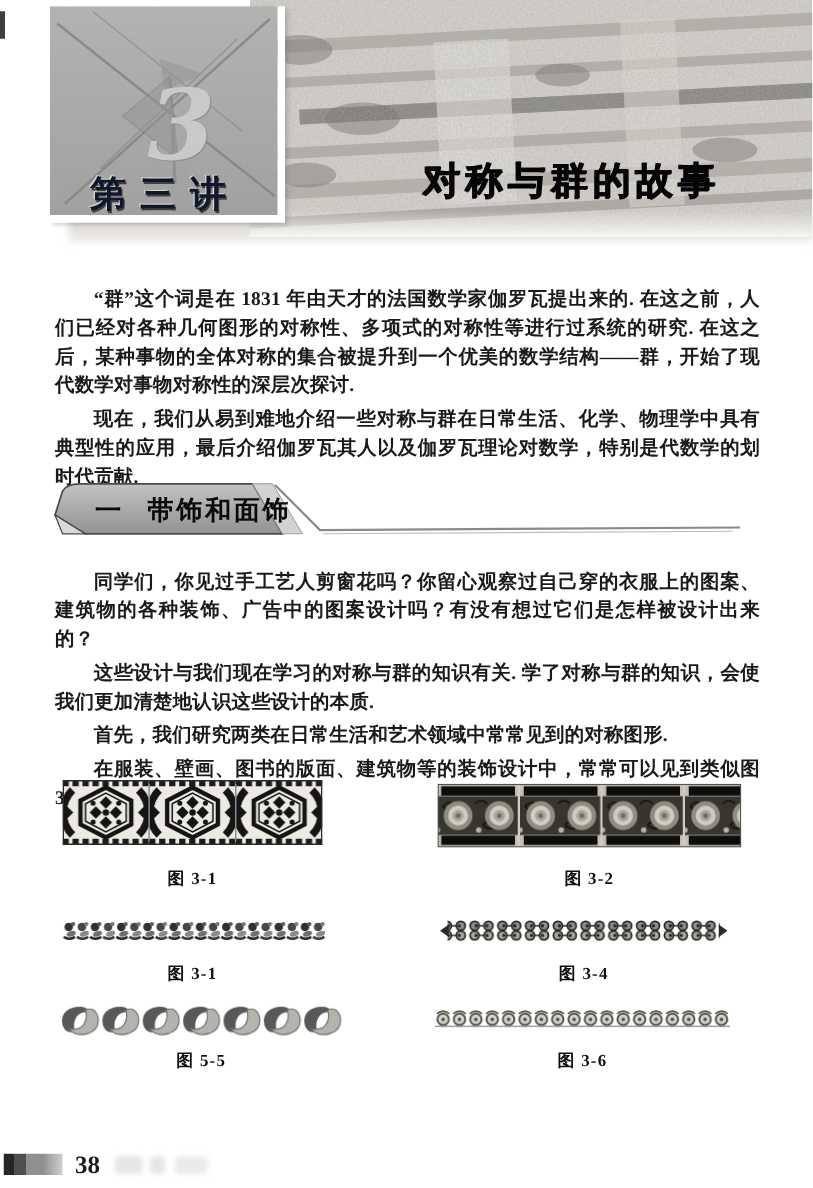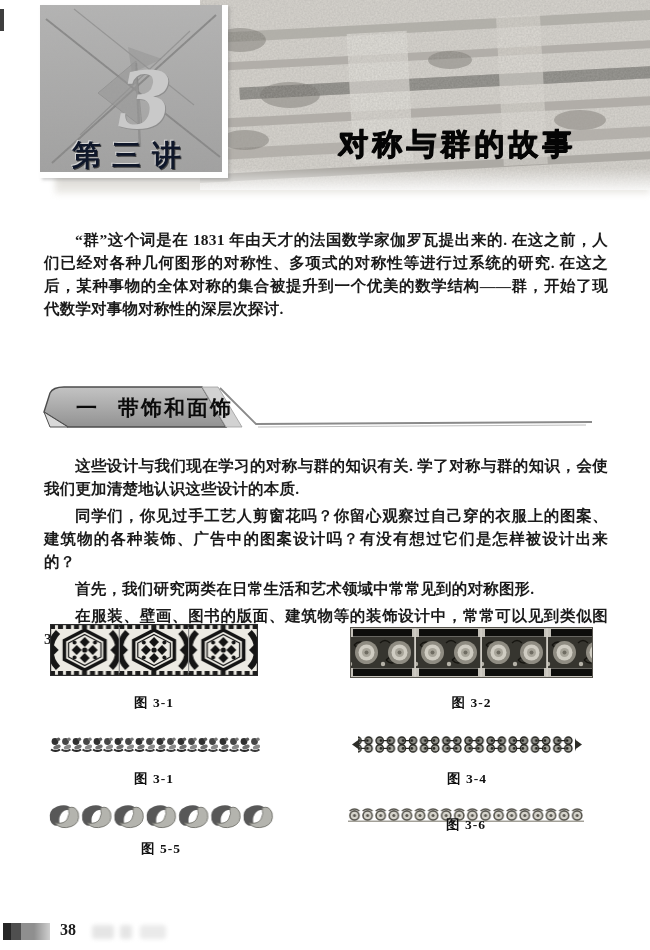--- a/index.html
+++ b/index.html
@@ -41,21 +41,21 @@
                font-weight:900;font-size:21px;fill:#0a0a0a;}
 
   
   .fig{position:absolute;}
   .figcap{position:absolute;font-size:13.5px;font-weight:600;color:#101010;
           letter-spacing:1px;text-align:center;}
 
   
   .footer-bar{position:absolute;left:3px;top:923px;width:47px;height:17px;
               background:linear-gradient(to right,#262626 0 18%,#4f4f4f 18% 38%,#8f8f8f 38% 66%,#cfcfcf);}
-  .page-num{position:absolute;left:60px;top:921px;font-size:16px;font-weight:600;color:#1c1c1c;}
+  .page-num{position:absolute;left:60px;top:921px;font-size:20px;font-weight:600;color:#1c1c1c;}
   .smudge{position:absolute;top:925px;height:14px;background:#9a9a9a;opacity:.25;filter:blur(2px);border-radius:3px;}
   .sm1{left:92px;width:22px;}
   .sm2{left:120px;width:12px;}
   .sm3{left:140px;width:26px;opacity:.2;}
 </style>
 </head>
 <body>
 
 <div class="page">
 
@@ -115,41 +115,42 @@
     </g>
     <polygon points="58,88 96,56 102,122" fill="#949494" opacity=".55" stroke="#7d7d7d" stroke-width="1"></polygon>
     <polygon points="88,42 122,54 92,68" fill="#8f8f8f" opacity=".5"></polygon>
     <rect width="182" height="167" filter="url(#grain)" opacity=".45"></rect>
   </svg>
   <div class="panel-num">3</div>
   <div class="panel-title">第三讲</div>
 
   <div id="intro" class="textblock">
     <p>“群”这个词是在 1831 年由天才的法国数学家伽罗瓦提出来的. 在这之前，人们已经对各种几何图形的对称性、多项式的对称性等进行过系统的研究. 在这之后，某种事物的全体对称的集合被提升到一个优美的数学结构——群，开始了现代数学对事物对称性的深层次探讨.</p>
+    <p>现在，我们从易到难地介绍一些对称与群在日常生活、化学、物理学中具有典型性的应用，最后介绍伽罗瓦其人以及伽罗瓦理论对数学，特别是代数学的划时代贡献.</p>
   </div>
 
   <svg class="banner" width="566" height="46" viewBox="0 0 566 46">
     <defs>
       <linearGradient id="bg1" x1="0" y1="0" x2="0" y2="1">
         <stop offset="0" stop-color="#c3c3c3"></stop>
           <stop offset="1" stop-color="#929292"></stop>
       </linearGradient>
     </defs>
     <path d="M30,3 L168,3 L192,43 L34,43 L10,28 L16,9 Q19,3 30,3 Z" fill="url(#bg1)" stroke="#4c4c4c" stroke-width="1.4"></path>
     <polygon points="10,28 34,43 16,43" fill="#d9d9d9" stroke="#4c4c4c" stroke-width="1"></polygon>
     <polygon points="168,3 184,3 208,43 192,43" fill="#d2d2d2" stroke="#9c9c9c" stroke-width="0.8"></polygon>
     <path d="M186,4 L222,40 L558,38" fill="none" stroke="#8a8a8a" stroke-width="1.8"></path>
     <path d="M224,43 L552,41" fill="none" stroke="#bdbdbd" stroke-width="1"></path>
     <text x="42" y="31" class="banner-text">一</text>
     <text x="84" y="31" class="banner-text" letter-spacing="2">带饰和面饰</text>
   </svg>
 
   <div id="section-body" class="textblock">
+    <p>同学们，你见过手工艺人剪窗花吗？你留心观察过自己穿的衣服上的图案、建筑物的各种装饰、广告中的图案设计吗？有没有想过它们是怎样被设计出来的？</p>
     <p>这些设计与我们现在学习的对称与群的知识有关. 学了对称与群的知识，会使我们更加清楚地认识这些设计的本质.</p>
-    <p>同学们，你见过手工艺人剪窗花吗？你留心观察过自己穿的衣服上的图案、建筑物的各种装饰、广告中的图案设计吗？有没有想过它们是怎样被设计出来的？</p>
     <p>首先，我们研究两类在日常生活和艺术领域中常常见到的对称图形.</p>
     <p>在服装、壁画、图书的版面、建筑物等的装饰设计中，常常可以见到类似图 3-1～图 3-8 中的图案.</p>
   </div>
 
   <svg class="fig" style="left:50px;top:624px;" width="208" height="52" viewBox="0 0 208 52">
     <defs>
       <pattern id="p1" width="69.33" height="52" patternUnits="userSpaceOnUse">
         <rect width="69.33" height="52" fill="#eceae3"></rect>
         <line x1="0" y1="2.5" x2="69.33" y2="2.5" stroke="#1b1b1b" stroke-width="5" stroke-dasharray="5 3"></line>
         <line x1="0" y1="49.5" x2="69.33" y2="49.5" stroke="#1b1b1b" stroke-width="5" stroke-dasharray="5 3"></line>
@@ -260,21 +261,21 @@
         <circle cx="6.5" cy="7.5" r="4.6" fill="#d6d4cc" stroke="#57554e" stroke-width="1.6"></circle>
         <circle cx="6.5" cy="7.5" r="1.5" fill="#57554e"></circle>
         <path d="M1.5,3 Q6.5,-1 11.5,3" stroke="#57554e" stroke-width="1.4" fill="none"></path>
         <rect y="12.6" width="13.1" height="1.2" fill="#8b897f"></rect>
       </pattern>
     </defs>
     <rect width="236" height="14" fill="url(#p6)"></rect>
   </svg>
 
   <div class="figcap" style="left:48px;top:840px;width:226px;">图 5-5</div>
-  <div class="figcap" style="left:348px;top:816px;width:236px;">图 3-6</div>
+  <div class="figcap" style="left:348px;top:840px;width:236px;">图 3-6</div>
 
   <div class="footer-bar"></div>
   <div class="page-num">38</div>
   <div class="smudge sm1"></div>
   <div class="smudge sm2"></div>
   <div class="smudge sm3"></div>
 
 </div>
 
 </body></html>

